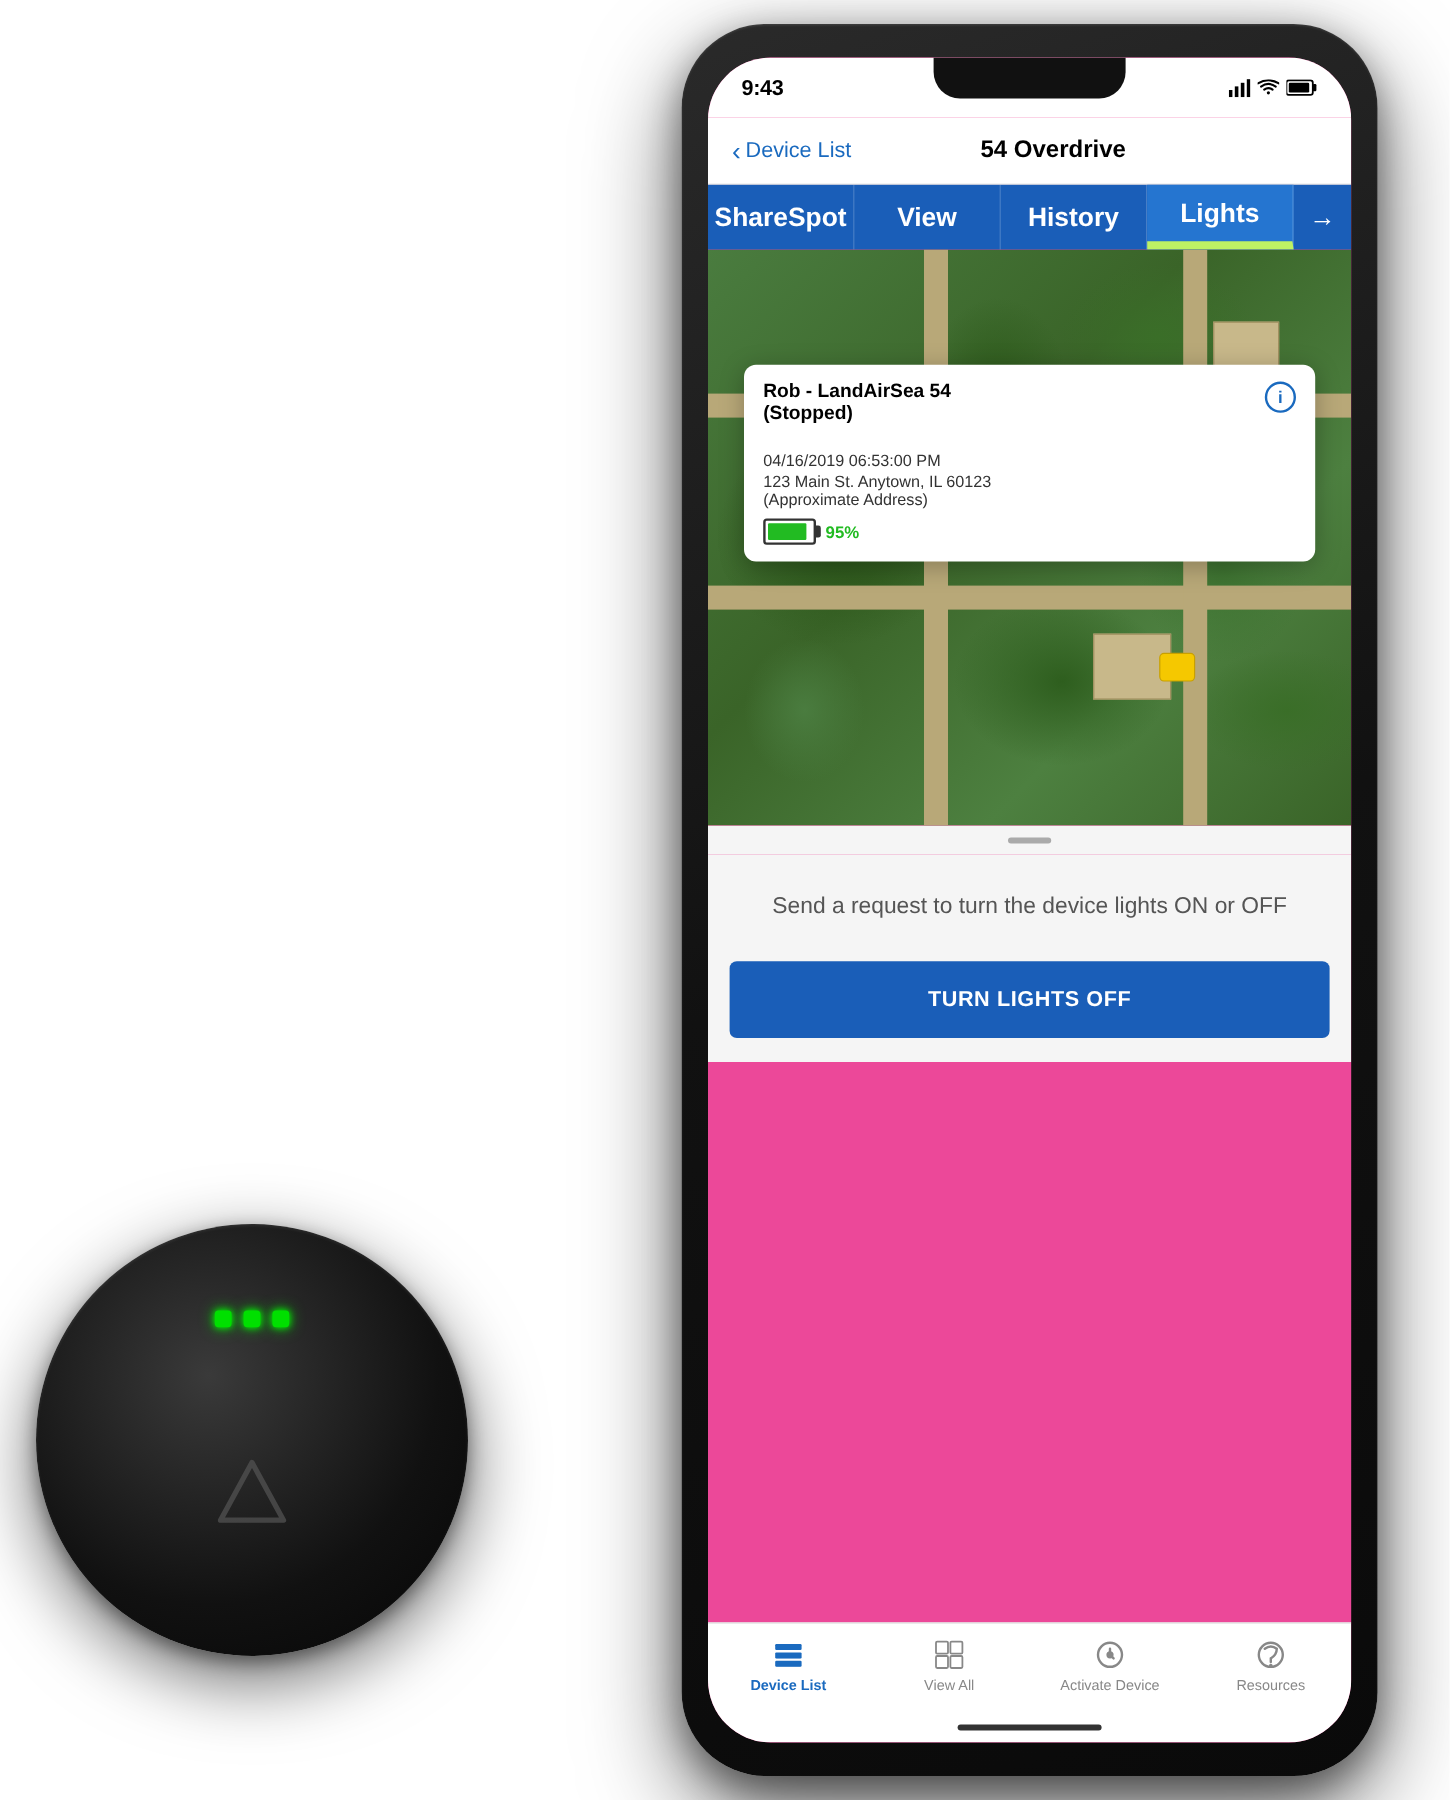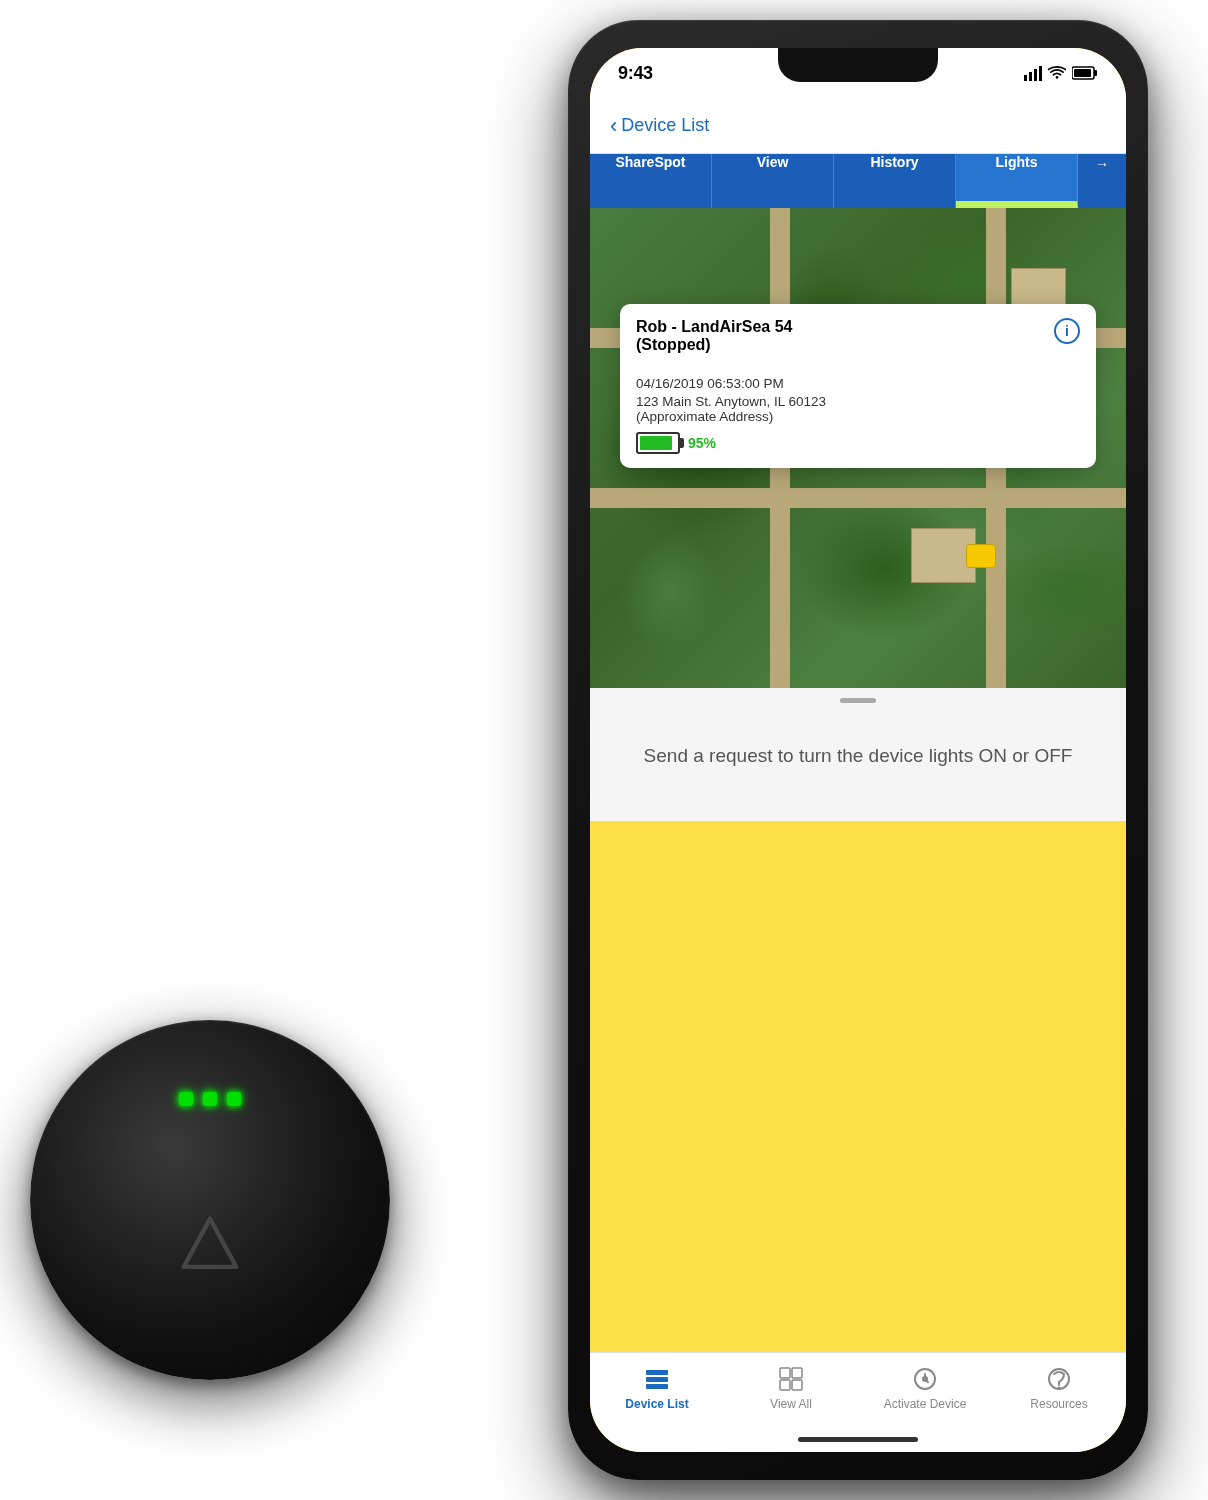--- a/index.html
+++ b/index.html
@@ -87,21 +87,21 @@
       box-shadow: 0 30px 80px rgba(0,0,0,0.6), 0 10px 30px rgba(0,0,0,0.4), inset 0 1px 2px rgba(255,255,255,0.12);
     }
 
     .phone-screen {
       position: absolute;
       top: 28px;
       left: 22px;
       right: 22px;
       bottom: 28px;
       border-radius: 52px;
-      background: #fde047;
+      background: #ec4899;
       overflow: hidden;
     }
 
     
     .status-bar {
       height: 50px;
       background: #fff;
       display: flex;
       align-items: center;
       justify-content: space-between;
@@ -158,23 +158,24 @@
     .tab-bar {
       height: 54px;
       background: #1a5eb8;
       display: flex;
       align-items: stretch;
     }
 
     .tab-item {
       flex: 1;
       display: flex;
+      align-items: center;
       justify-content: center;
       color: #fff;
-      font-size: 14px;
+      font-size: 22px;
       font-weight: 600;
       cursor: pointer;
       border-right: 1px solid rgba(255,255,255,0.2);
     }
 
     .tab-item:last-child {
       flex: 0 0 48px;
       border-right: none;
     }
 
@@ -501,20 +502,21 @@
             <rect x="2" y="3" width="17" height="8" rx="1" fill="#000"></rect>
           </svg>
         </div>
       </div>
 
       <div class="nav-bar">
         <div class="nav-back">
           <span style="font-size:22px; font-weight:300;">‹</span>
           <span>Device List</span>
         </div>
+        <div class="nav-title">54 Overdrive</div>
       </div>
 
       <div class="tab-bar">
         <div class="tab-item">
           <span>ShareSpot</span>
         </div>
         <div class="tab-item">
           <span>View</span>
         </div>
         <div class="tab-item">
@@ -564,20 +566,21 @@
           </div>
         </div>
       </div>
 
       <div class="scroll-indicator">
         <div class="scroll-dot"></div>
       </div>
 
       <div class="content-area">
         <p class="content-text">Send a request to turn the device lights ON or OFF</p>
+        <button class="action-btn">TURN LIGHTS OFF</button>
       </div>
 
       <div class="bottom-nav">
 
         <div class="bottom-nav-item active">
           <svg class="bottom-nav-icon" viewBox="0 0 28 28" fill="#1a6abf">
             <path d="M4 6h20v4H4zm0 7h20v4H4zm0 7h20v4H4z" opacity="0.3"></path>
             <rect x="3" y="5" width="22" height="5" rx="1"></rect>
             <rect x="3" y="12" width="22" height="5" rx="1"></rect>
             <rect x="3" y="19" width="22" height="5" rx="1"></rect>

